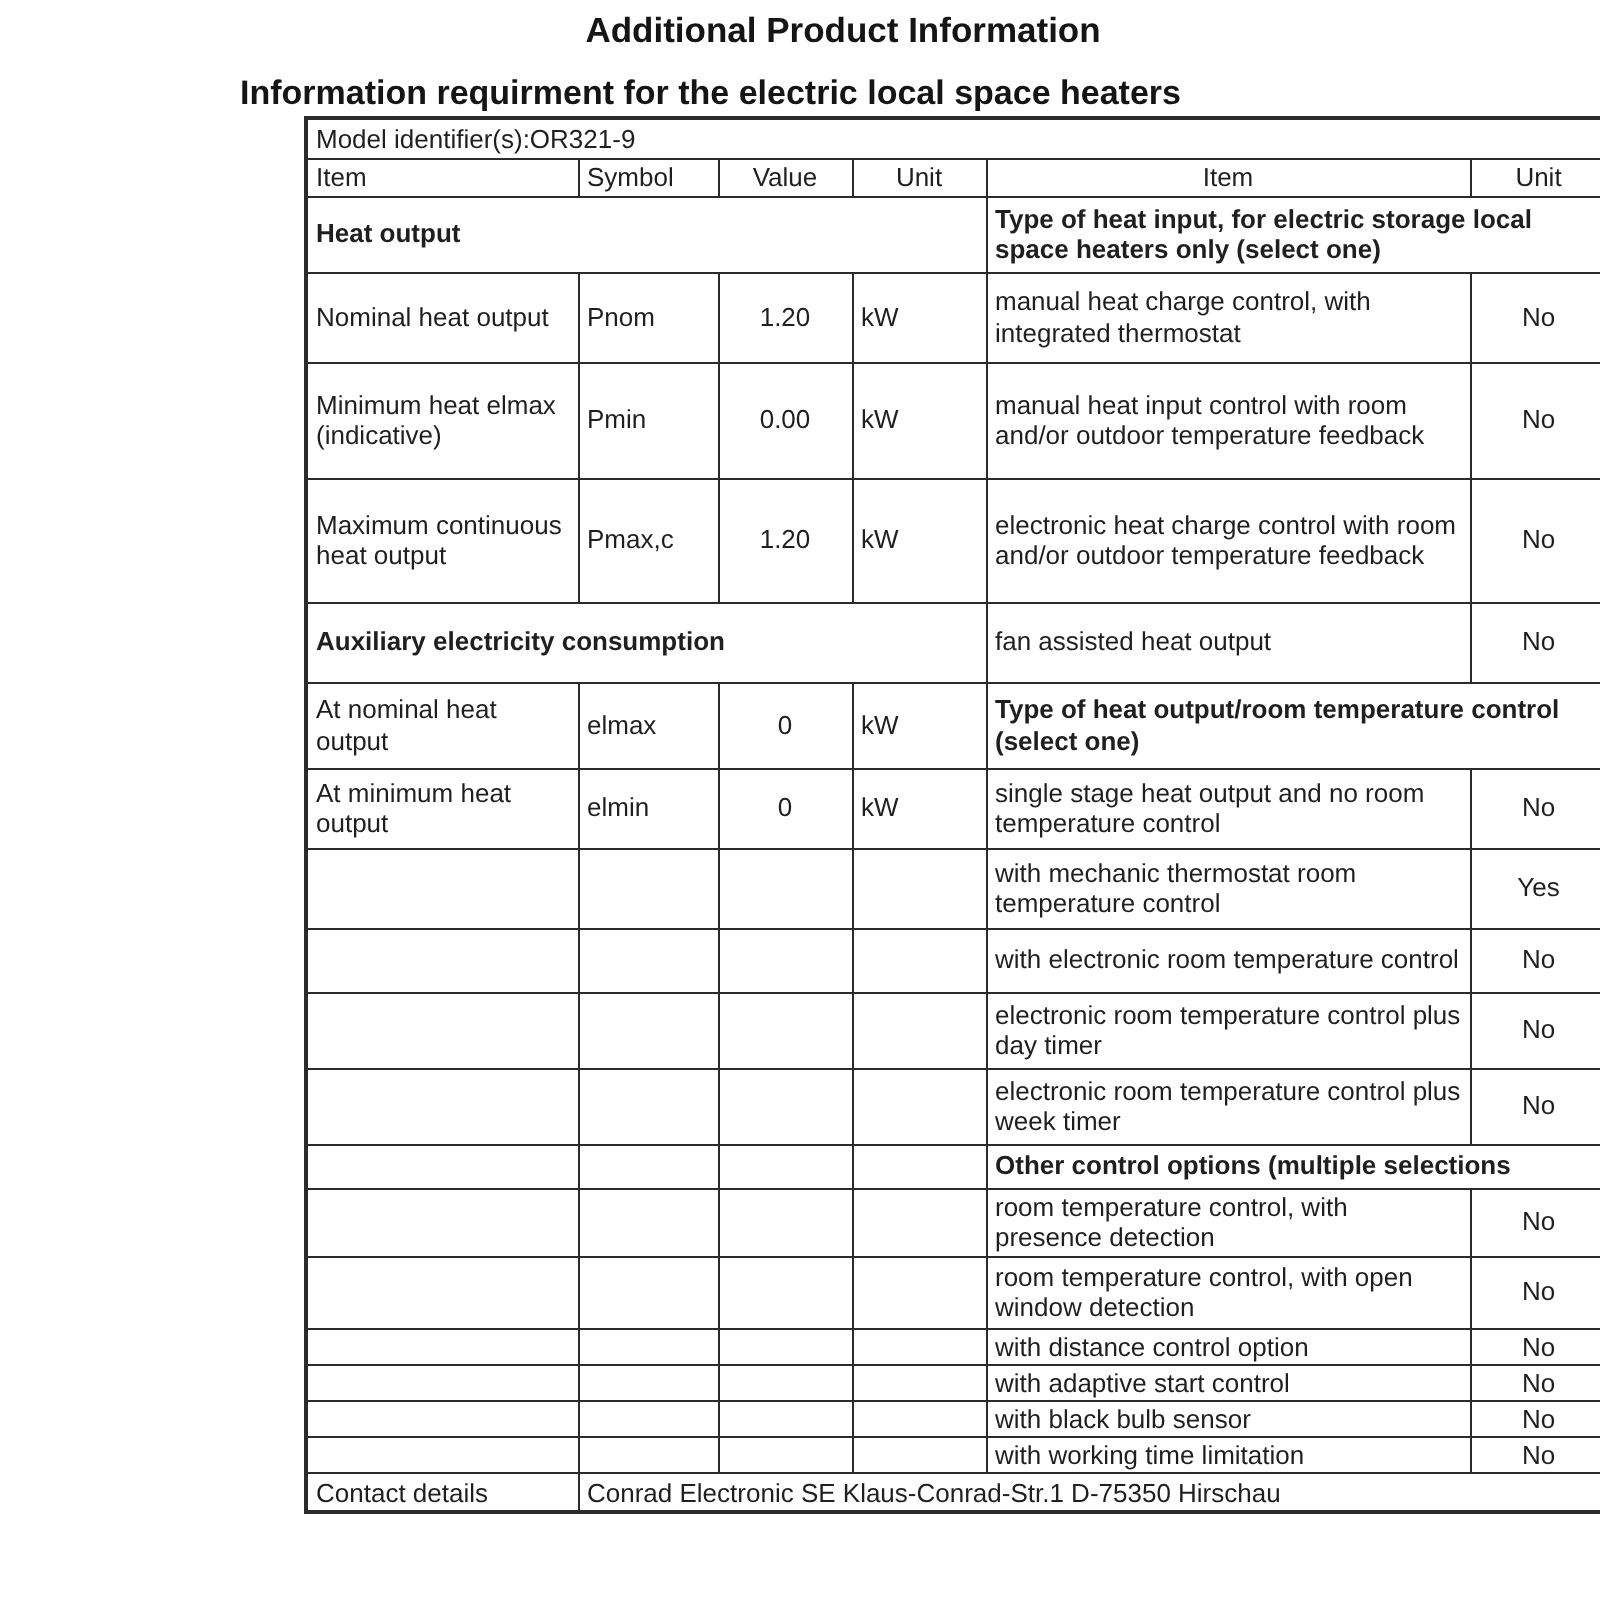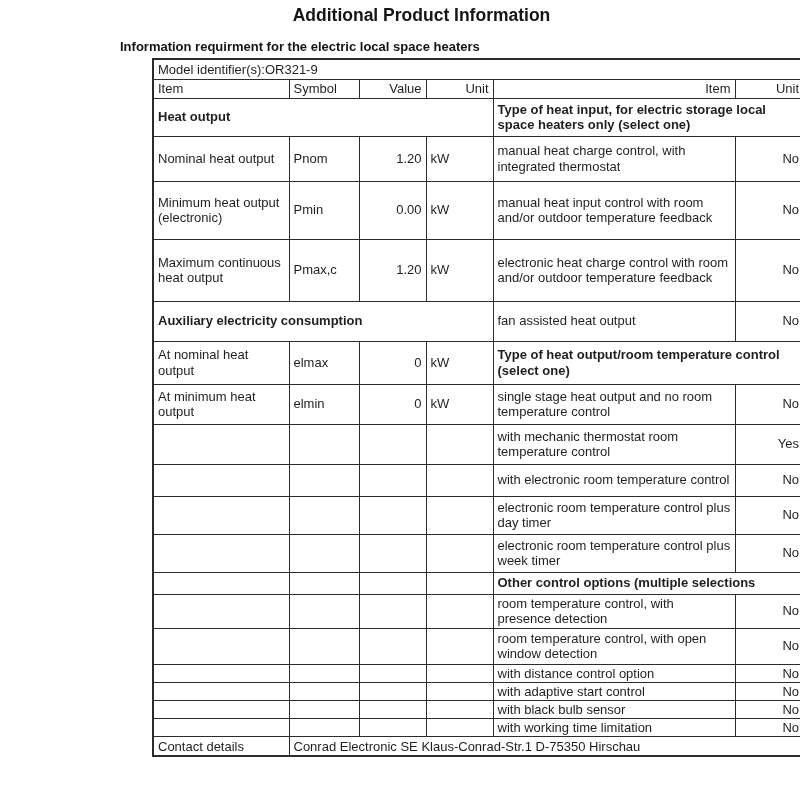--- a/index.html
+++ b/index.html
@@ -19,21 +19,21 @@
   .title {
     text-align: center;
     font-weight: bold;
     font-size: 17.5px;
     line-height: 21px;
     margin-top: 5px;
     color: #151515;
   }
   .subtitle {
     font-weight: bold;
-    font-size: 13px;
+    font-size: 17px;
     line-height: 15px;
     margin-top: 13px;
     color: #151515;
   }
   table.product {
     margin-top: 4px;
     border-collapse: collapse;
     table-layout: fixed;
     width: 651px;
     border: 2px solid #2b2b2b;
@@ -42,21 +42,21 @@
   table.product td {
     border: 1px solid #2b2b2b;
     font-size: 13px;
     line-height: 1.16;
     padding: 1px 4px;
     vertical-align: middle;
     overflow: hidden;
     color: #1f1f1f;
   }
   td.b { font-weight: bold; color: #151515; }
-  td.c { text-align: right; }
+  td.c { text-align: center; }
 </style>
 </head>
 <body>
 
 <div class="wrapper">
   <div class="title">Additional Product Information</div>
   <div class="subtitle">Information requirment for the electric local space heaters</div>
 
   <table class="product">
     <colgroup>
@@ -90,21 +90,21 @@
     <tr style="height:45px">
       <td>Nominal heat output</td>
       <td>Pnom</td>
       <td class="c">1.20</td>
       <td>kW</td>
       <td>manual heat charge control, with integrated thermostat</td>
       <td class="c">No</td>
     </tr>
 
     <tr style="height:58px">
-      <td>Minimum heat output (electronic)</td>
+      <td>Minimum heat elmax (indicative)</td>
       <td>Pmin</td>
       <td class="c">0.00</td>
       <td>kW</td>
       <td>manual heat input control with room and/or outdoor temperature feedback</td>
       <td class="c">No</td>
     </tr>
 
     <tr style="height:62px">
       <td>Maximum continuous heat output</td>
       <td>Pmax,c</td>

